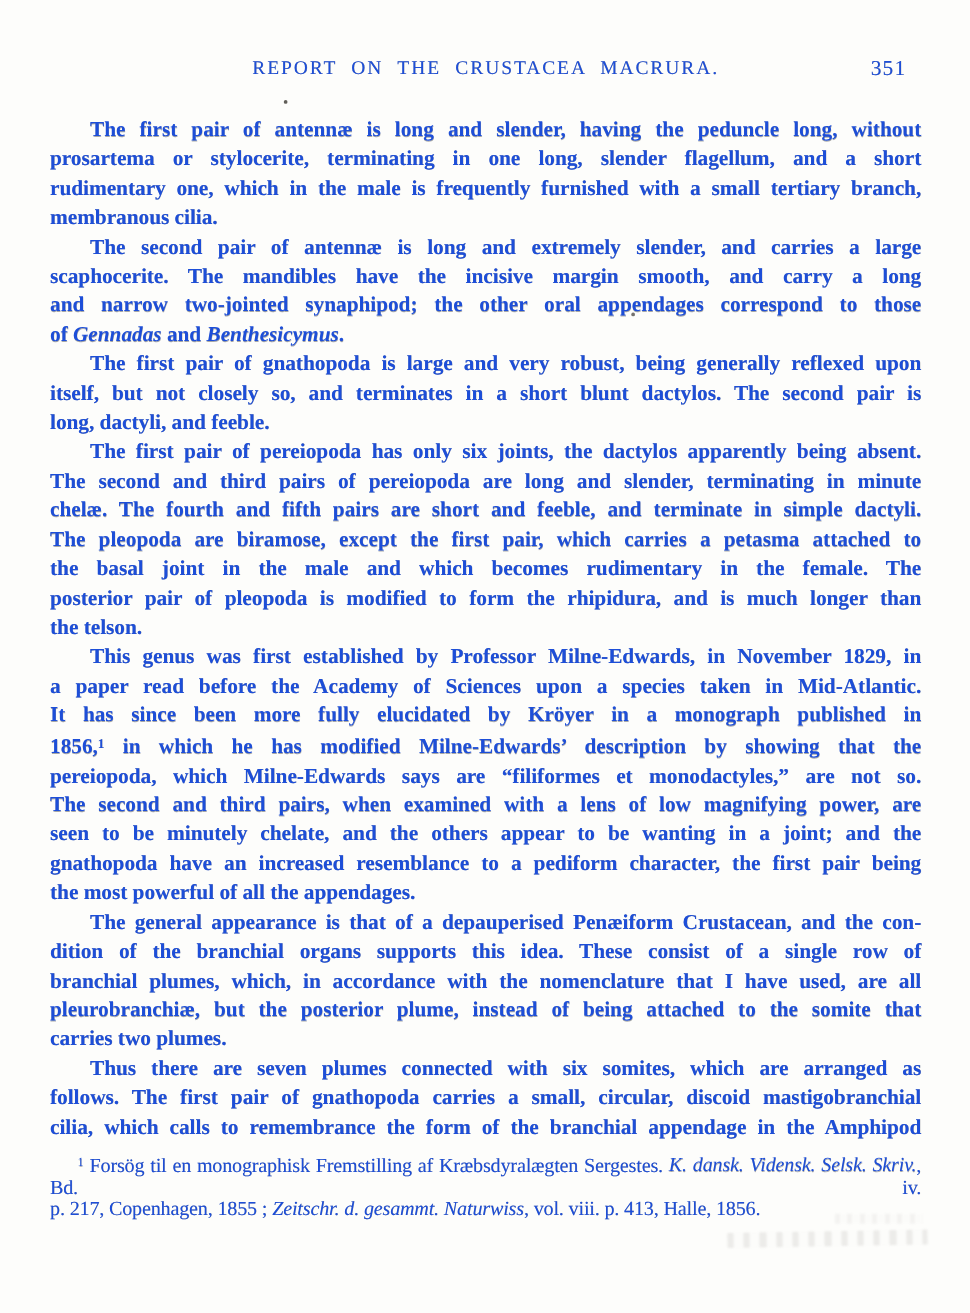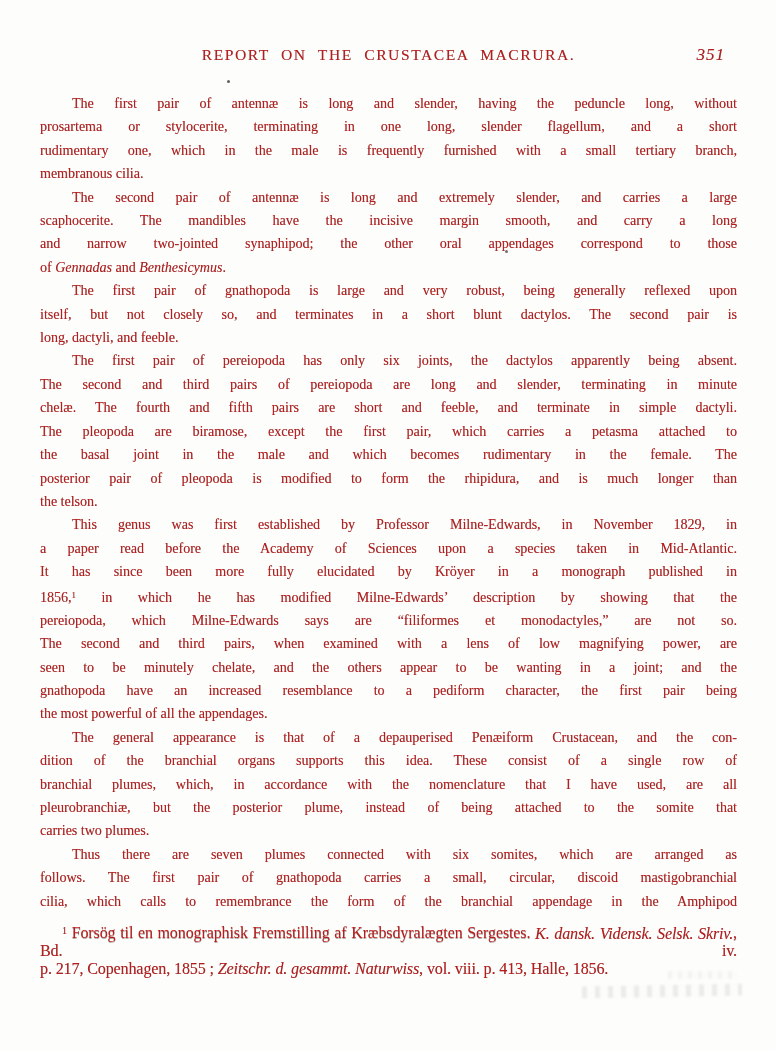--- a/index.html
+++ b/index.html
@@ -5,21 +5,21 @@
   html, body { margin: 0; padding: 0; }
   body {
     width: 776px; height: 1050px;
     background: #ffffff;
     font-family: "Liberation Serif", "DejaVu Serif", serif;
   }
   .page {
     position: relative;
     width: 776px; height: 1050px;
     background: #fdfdfb;
-    color: #b91c1c;
+    color: #1d4ed8;
     overflow: hidden;
     text-shadow: 0.2px 0.2px 0 rgba(10,8,6,0.35);
   }
   .content {
     position: absolute;
     left: 40px; top: 46px;
     width: 697px;
   }
   .running-head {
     position: relative;
@@ -31,25 +31,25 @@
     font-size: 15.5px;
     letter-spacing: 1.6px;
     word-spacing: 6px;
     white-space: nowrap;
   }
   .page-number {
     position: absolute;
     right: 12px; top: -1px;
     font-size: 17px;
     letter-spacing: 1px;
-    font-style: italic;
   }
   .body-text {
-    font-size: 14px;
+    font-size: 17px;
     line-height: 23.4px;
+    font-weight: bold;
   }
   .para { margin: 0; }
   .line {
     text-align: justify;
     text-align-last: justify;
   }
   .line-last { text-align-last: left; }
   .body-text .line-first { text-indent: 32px; }
   .footnote {
     margin-top: 9px;

